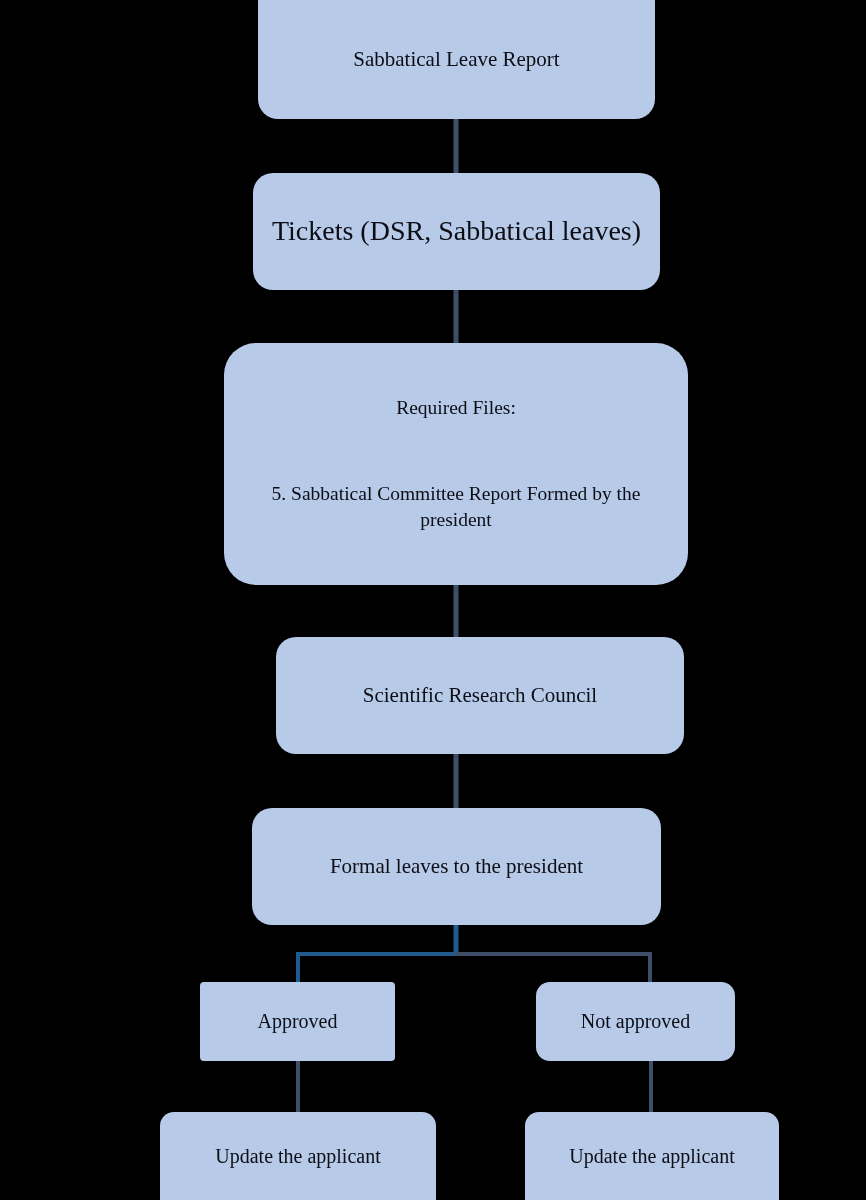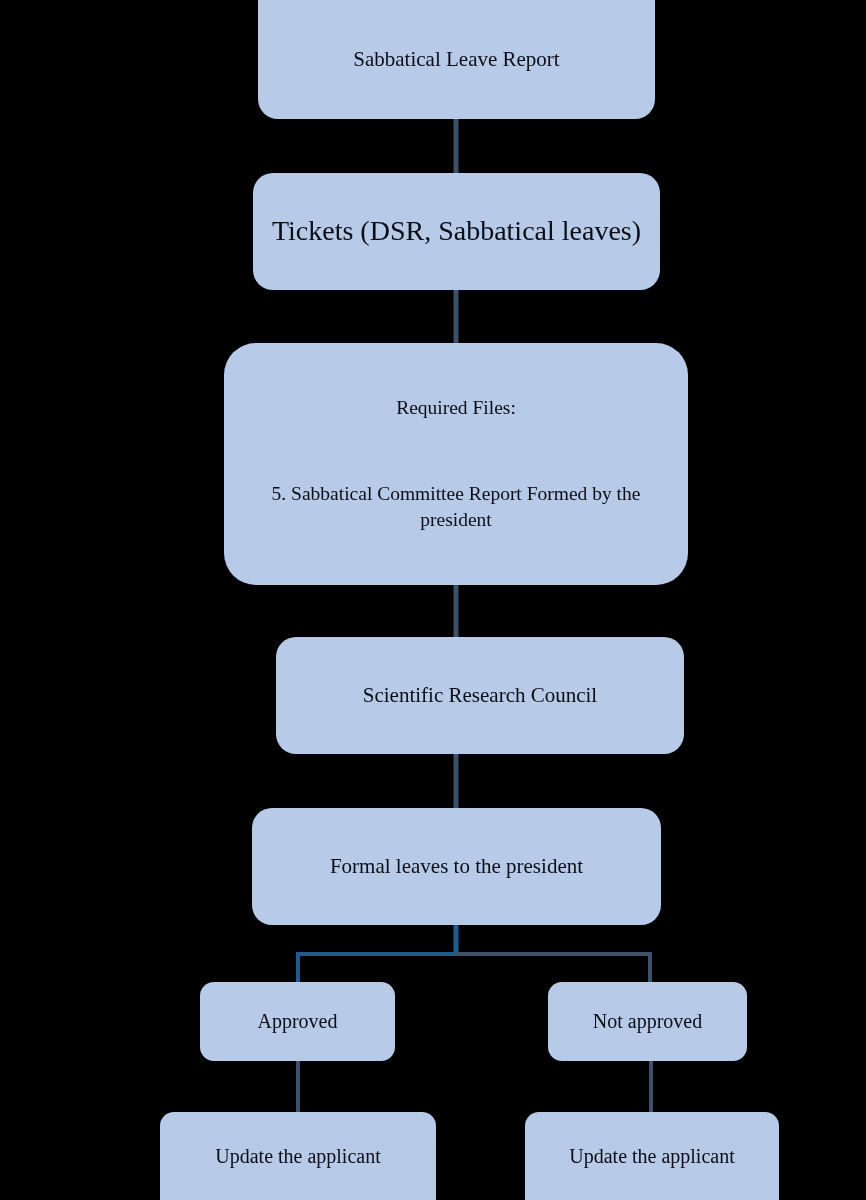--- a/index.html
+++ b/index.html
@@ -76,25 +76,25 @@
     font-size: 21px;
     margin-left: 40px;
   }
   #node-formal-letter {
     left: 252px; top: 808px; width: 409px; height: 117px;
     border-radius: 20px;
     font-size: 21px;
   }
   #node-approved {
     left: 200px; top: 982px; width: 195px; height: 79px;
-    border-radius: 14px;
+    border-radius: 4px;
     font-size: 20px;
   }
   #node-not-approved {
-    left: 548px; top: 982px; width: 199px; height: 79px;
+    left: 536px; top: 982px; width: 199px; height: 79px;
     border-radius: 14px;
     font-size: 20px;
   }
   #node-update-applicant-left {
     left: 160px; top: 1112px; width: 276px; height: 88px;
     border-radius: 14px 14px 0 0;
     font-size: 20px;
   }
   #node-update-applicant-right {
     left: 525px; top: 1112px; width: 254px; height: 88px;

